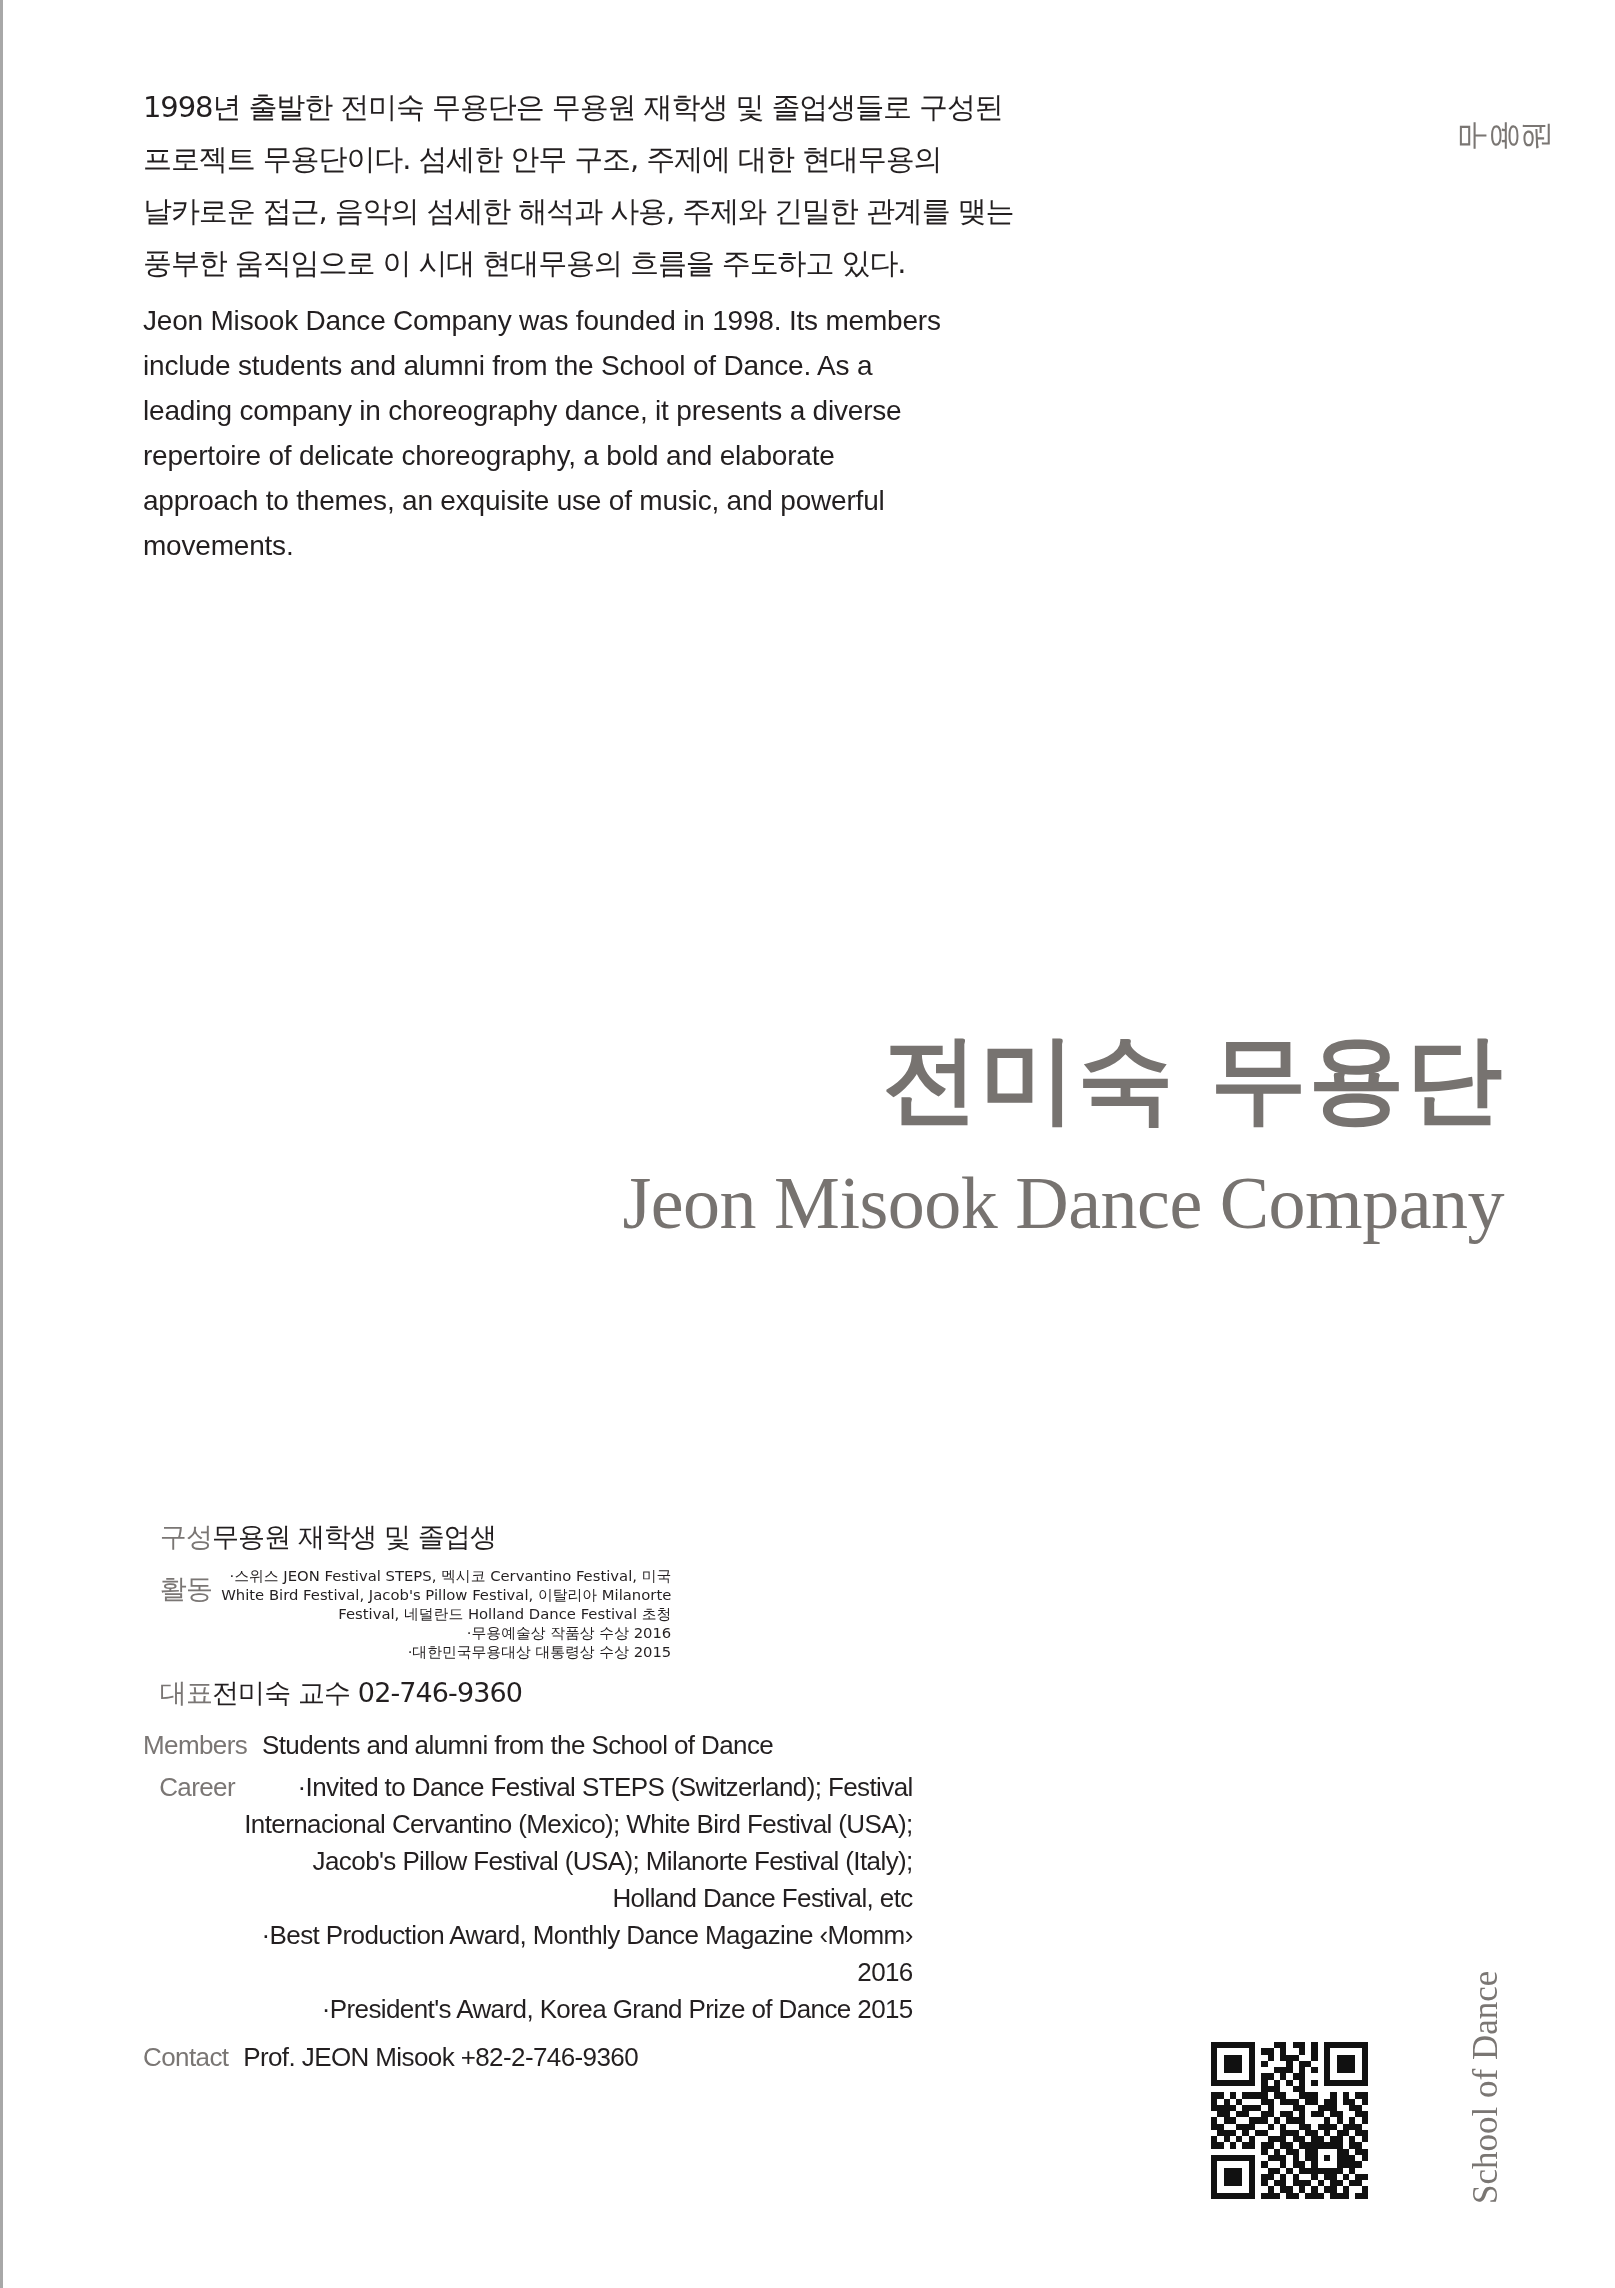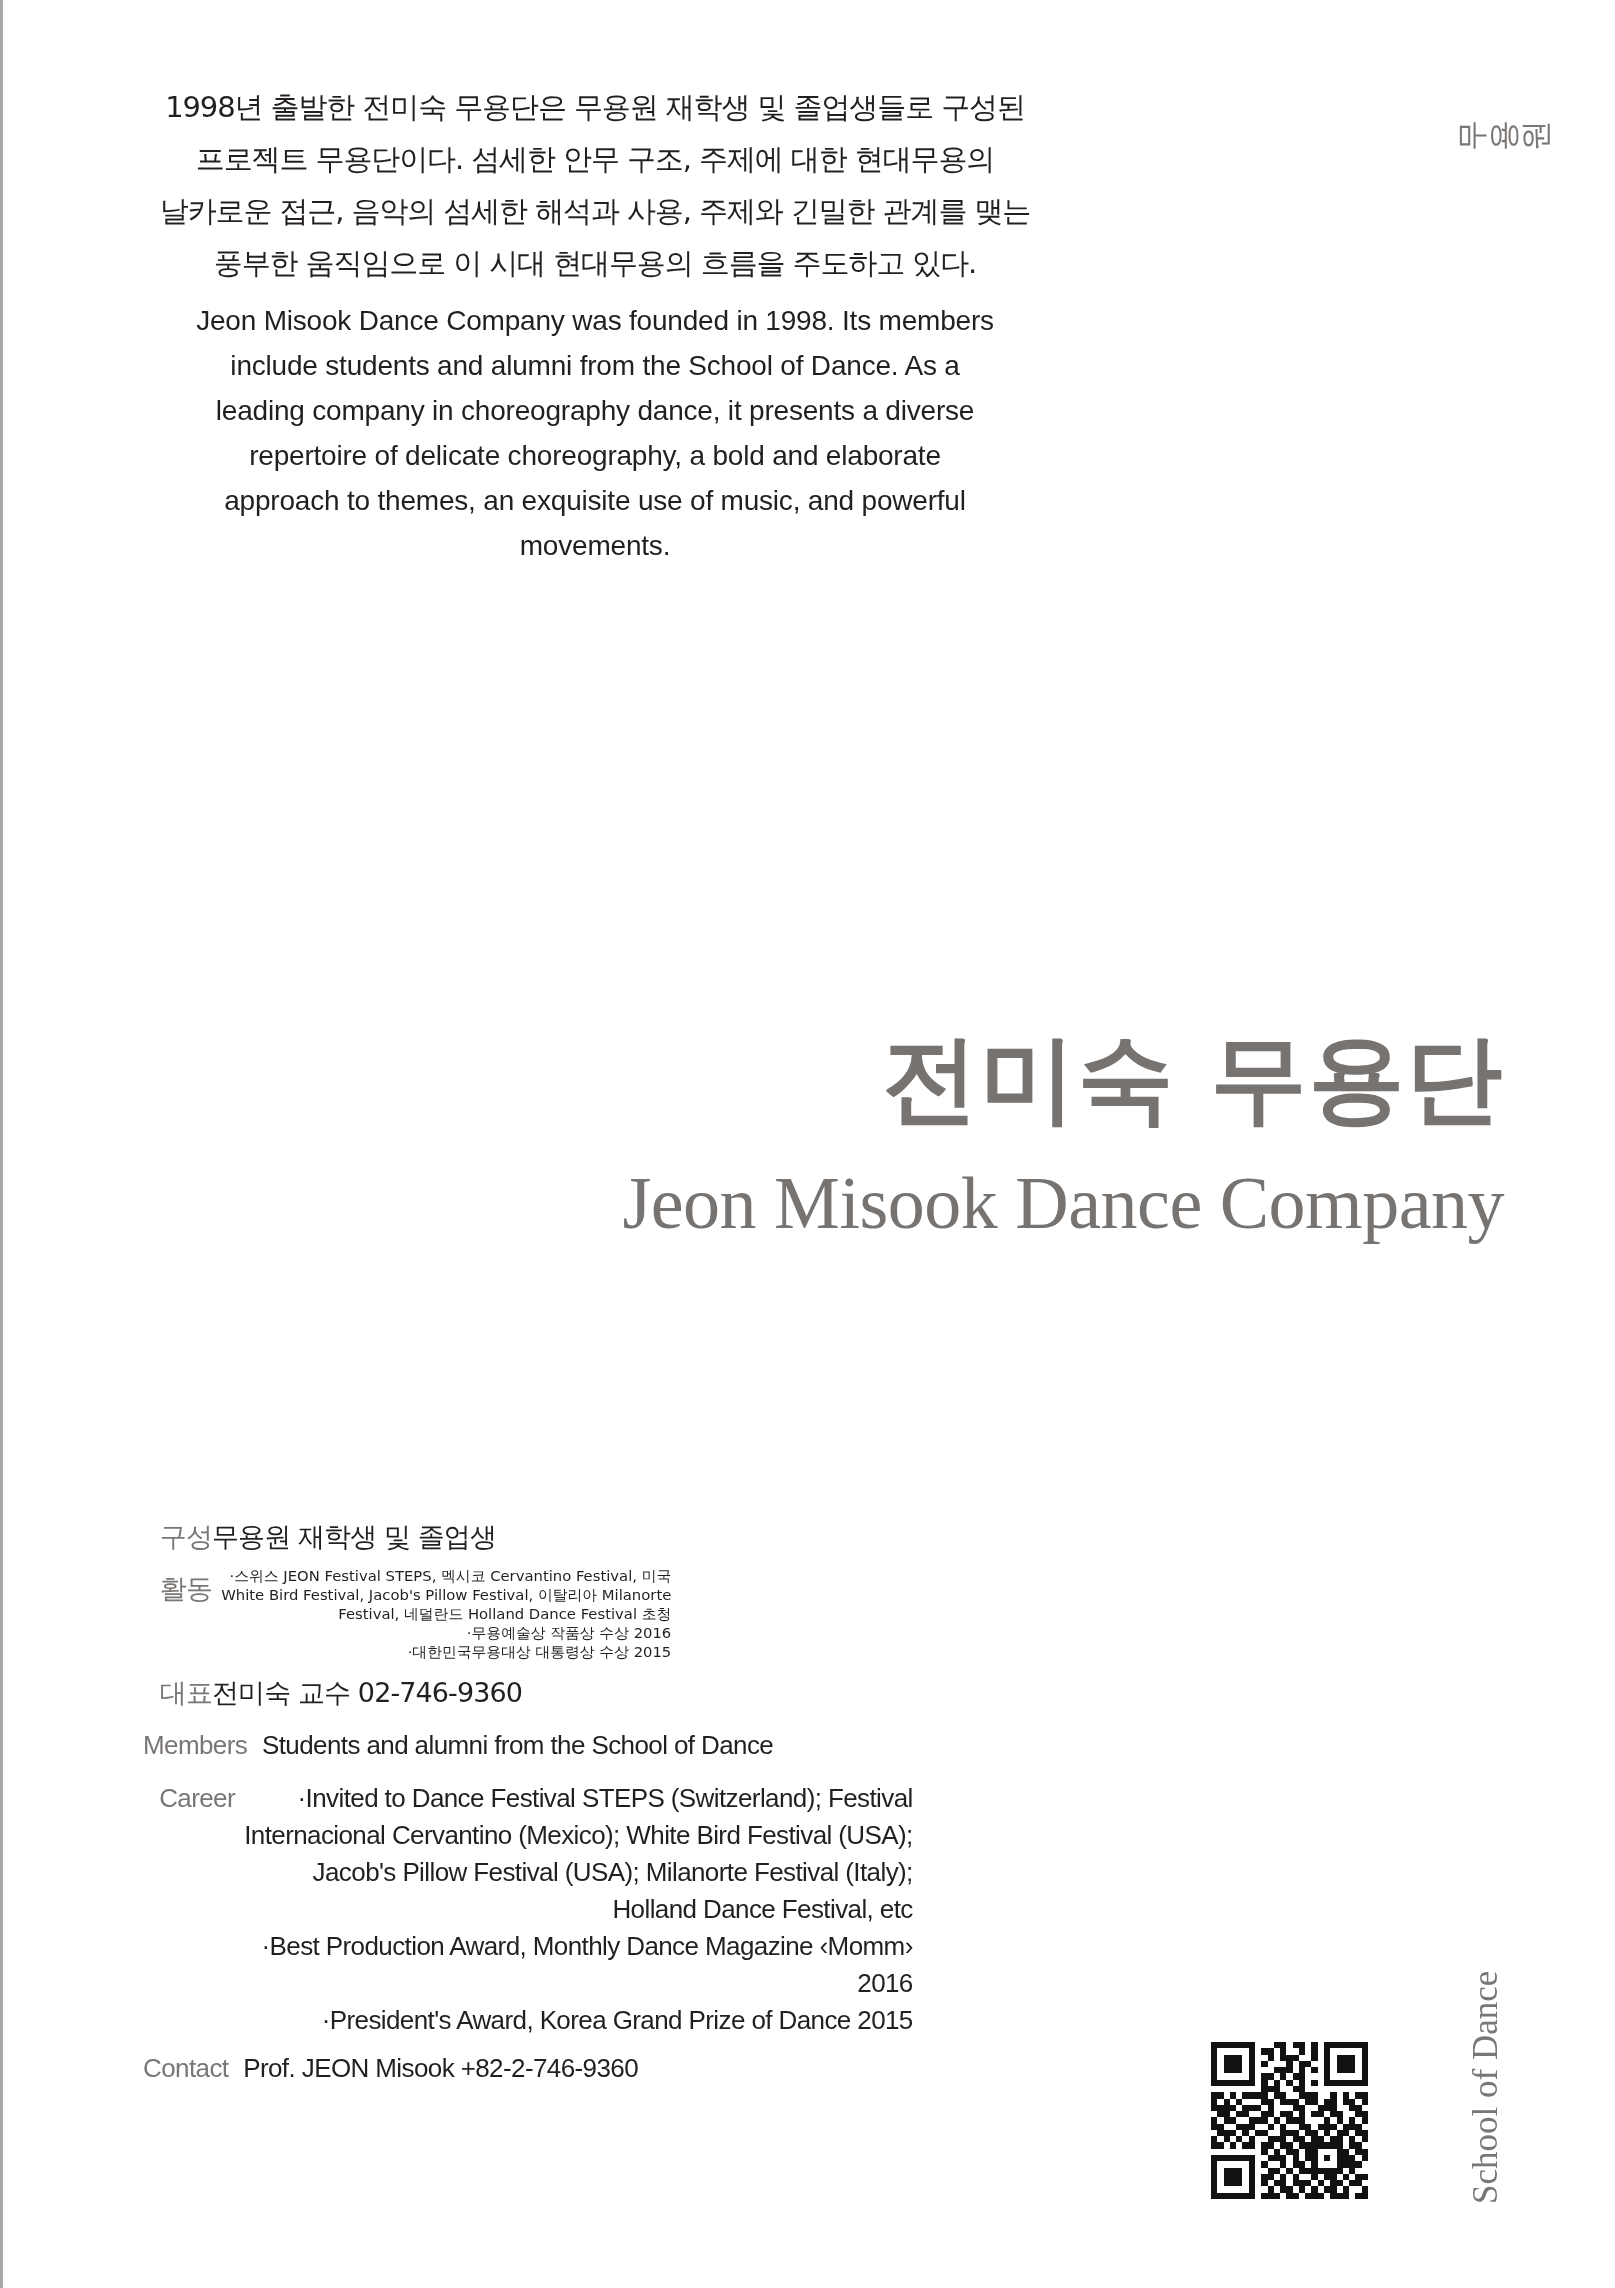--- a/index.html
+++ b/index.html
@@ -4,21 +4,21 @@
 <style>
   html, body { margin: 0; padding: 0; }
   body {
     width: 1615px; height: 2289px; position: relative; overflow: hidden;
     background: #ffffff;
     font-family: "DejaVu Sans", "Liberation Sans", sans-serif;
     color: #231f20;
   }
   .left-rule { position: absolute; left: 0; top: 0; width: 2.8px; height: 2289px; background: #a8a8a8; }
 
-  .intro { position: absolute; left: 143px; top: 81px; width: 904px; text-align: center; }
+  .intro { position: absolute; left: 143px; top: 81px; width: 904px; }
   .intro-ko { margin: 0; font-size: 29px; line-height: 52px; letter-spacing: -1.1px; white-space: nowrap; }
   .intro-ko span { display: block; }
   .intro-en { margin: 9.2px 0 0 0; font-family: "Liberation Sans", sans-serif; font-size: 28px; line-height: 45px; letter-spacing: -0.2px; }
   .intro-en span { display: block; white-space: nowrap; }
 
   .vert-ko {
     position: absolute; left: 1466px; top: 89px; width: 41px;
     font-family: "DejaVu Serif", serif; font-size: 31px; line-height: 35px; color: #7a7673;
     writing-mode: vertical-rl; transform: rotate(180deg);
   }
@@ -43,21 +43,21 @@
   .ko .label { width: 69px; }
   .row-gap { margin-top: 9.2px; }
   .bullets { display: flex; flex-direction: column; }
   .bullet-line { display: block; white-space: nowrap; }
   .bullet-line.indent { padding-left: 9.2px; }
   .bullet-line .dot { display: inline-block; width: 9.2px; }
 
   .en .label, .en .value { font-family: "Liberation Sans", sans-serif; font-size: 26px; line-height: 37px; letter-spacing: -0.6px; }
   .en .label { margin-right: 14.8px; }
   .members-row { margin-top: 13px; }
-  .career-row { margin-top: 16px; }
+  .career-row { margin-top: 5px; }
   .career-row .label { width: 92px; margin-right: 0; }
   .contact-row { margin-top: 11px; }
 
   .qr {
     position: absolute; left: 1211px; top: 2042px; width: 157px; height: 157px;
     display: grid; grid-template-columns: repeat(25, 1fr); grid-template-rows: repeat(25, 1fr);
   }
   .qr i { display: block; }
   .qr i.on { background: #111; }
 

